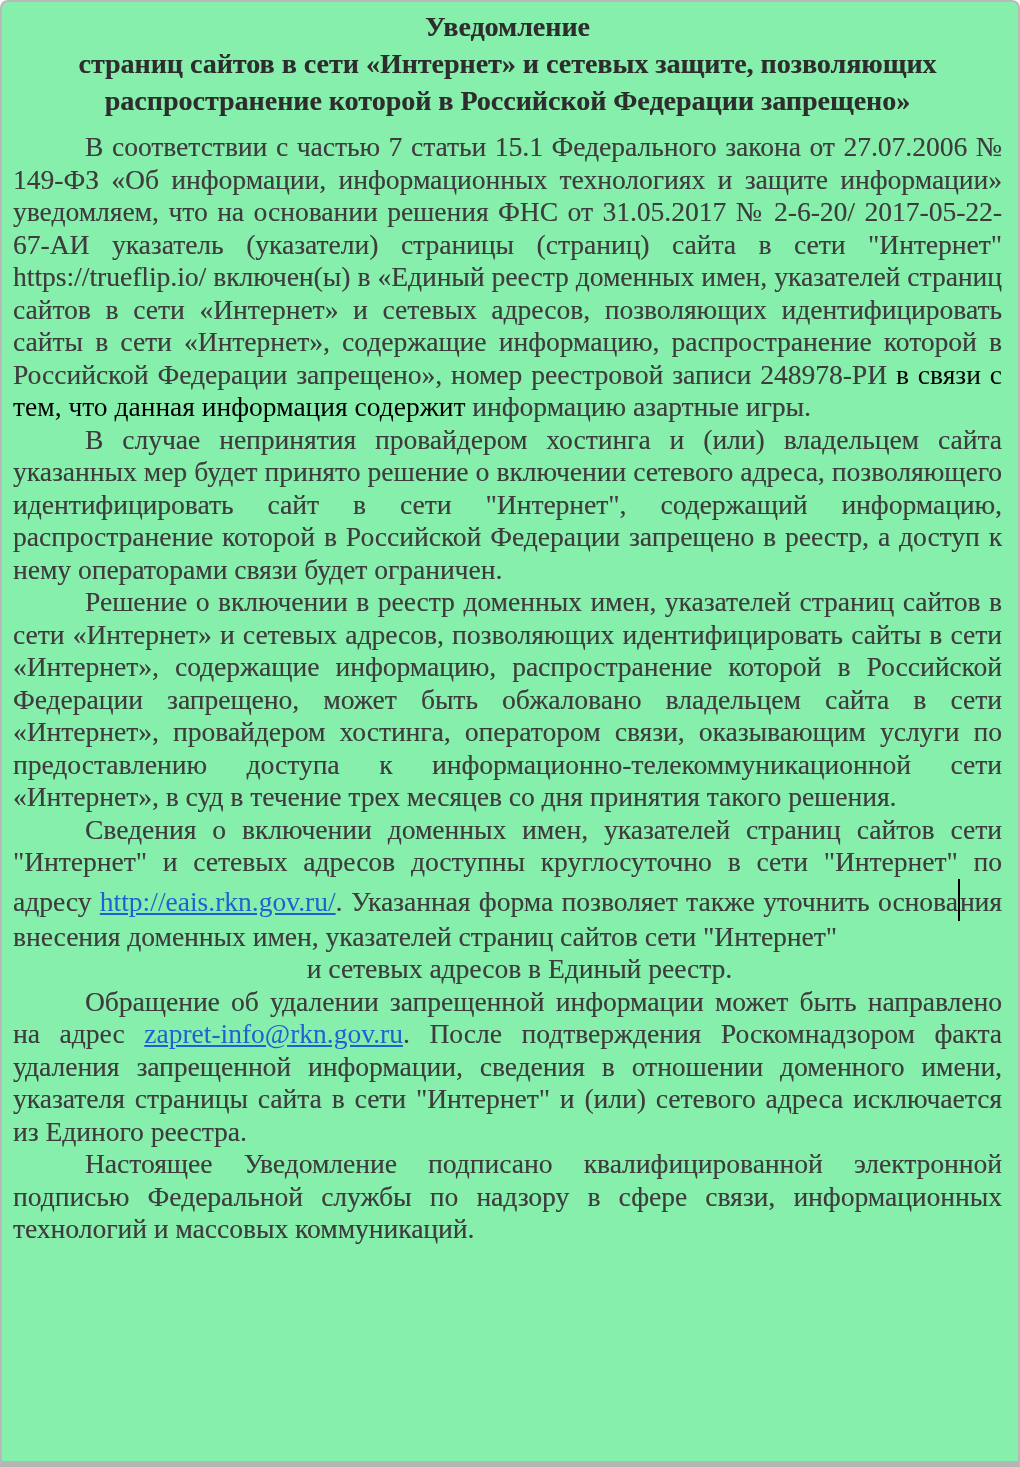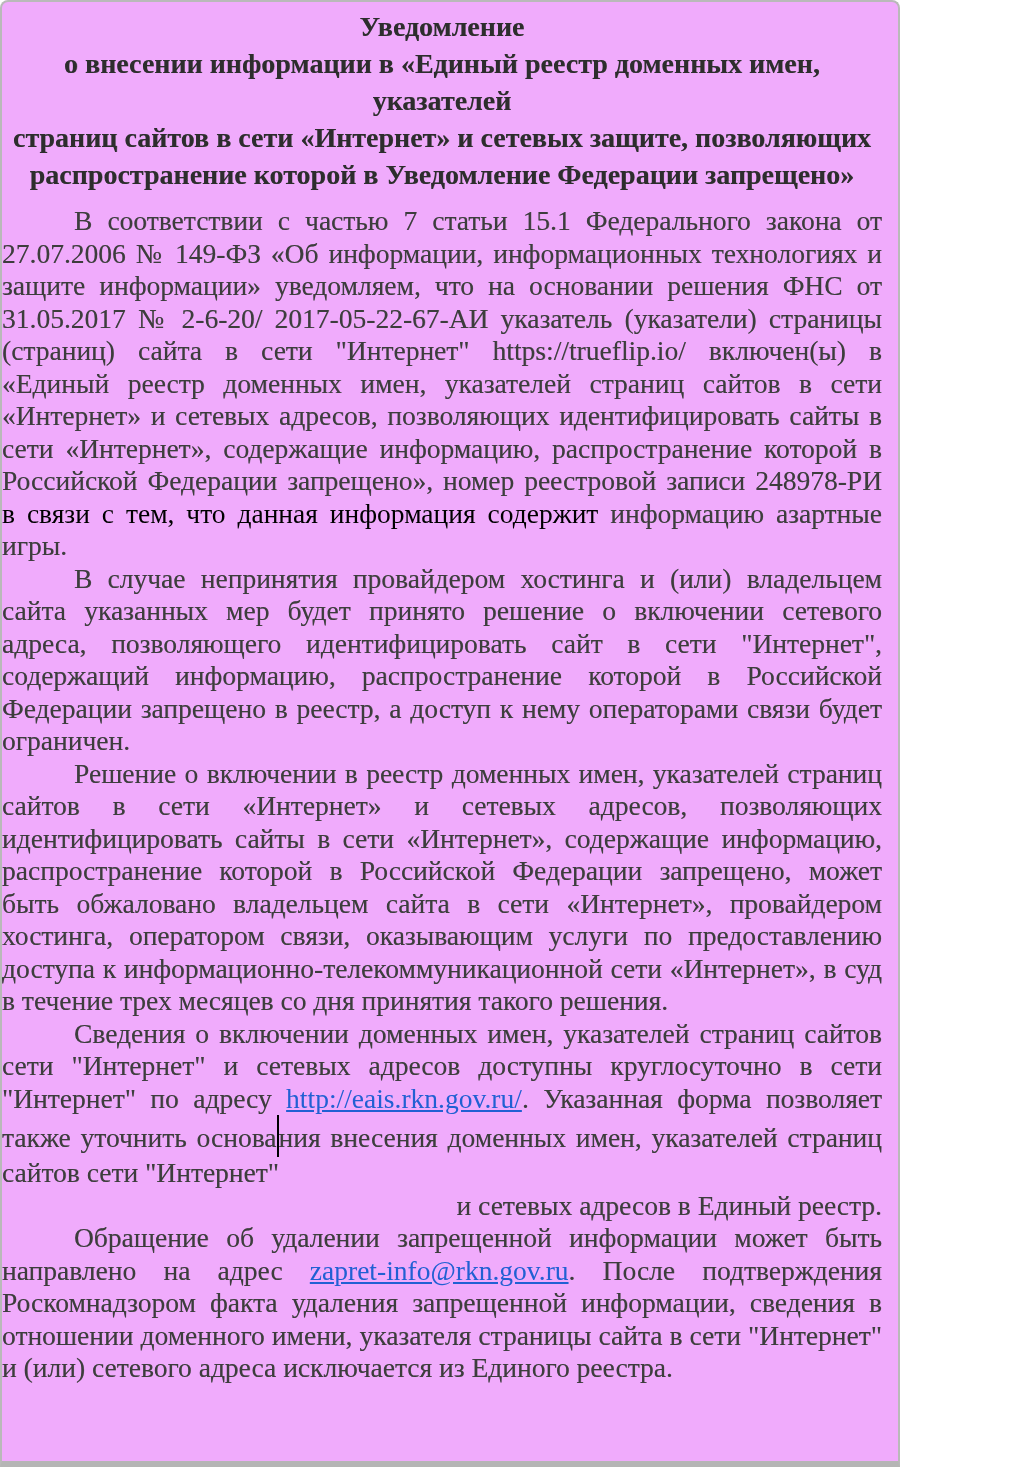--- a/index.html
+++ b/index.html
@@ -2,28 +2,28 @@
 <html lang="ru"><head>
 <meta charset="utf-8">
 <style>
   html, body {
     margin: 0;
     padding: 0;
     background: #ffffff;
   }
   .page {
     position: relative;
-    width: 900px;
+    width: 1020px;
     height: 1467px;
     box-sizing: border-box;
-    background: #f0abfc;
+    background: #86efac;
     border: 2px solid #b9b9b9;
     border-bottom: 6px solid #b5b5b5;
     border-radius: 8px 8px 0 0;
-    padding: 6px 16px 0 0;
+    padding: 6px 16px 0 11px;
     overflow: hidden;
     font-family: "Liberation Serif", "DejaVu Serif", serif;
     color: #3d3d3d;
   }
   .doc-title {
     text-align: center;
     font-weight: bold;
     font-size: 28px;
     line-height: 37px;
     color: #2d2d2d;
@@ -34,21 +34,21 @@
     margin: 0;
     font-size: 27.5px;
     line-height: 32.5px;
     text-align: justify;
     text-indent: 72px;
     text-shadow: 0.3px 0.3px 0.6px rgba(90,90,90,0.55);
     font-family: Liberation Serif, serif;
   }
   .para.no-indent {
     text-indent: 0;
-    text-align: right;
+    text-align: center;
     margin-left: 24px;
   }
   .ins {
     color: #000000;
     text-shadow: none;
   }
   .link {
     color: #2160d3;
     text-decoration: underline;
     cursor: pointer;
@@ -62,32 +62,32 @@
     vertical-align: -10px;
   }
 </style>
 </head>
 <body>
 
 <div class="page">
 
   <header class="doc-title">
     <div>Уведомление</div>
-    <div>о внесении информации в «Единый реестр доменных имен, указателей</div>
     <div>страниц сайтов в сети «Интернет» и сетевых защите, позволяющих</div>
-    <div>распространение которой в Уведомление Федерации запрещено»</div>
+    <div>распространение которой в Российской Федерации запрещено»</div>
   </header>
 
   <p class="para"><span>В соответствии с частью 7 статьи 15.1 Федерального закона от 27.07.2006 № 149-ФЗ «Об информации, информационных технологиях и защите информации» уведомляем, что на основании решения ФНС от 31.05.2017 № 2-6-20/ 2017-05-22-67-АИ указатель (указатели) страницы (страниц) сайта в сети "Интернет" https://trueflip.io/ включен(ы) в «Единый реестр доменных имен, указателей страниц сайтов в сети «Интернет» и сетевых адресов, позволяющих идентифицировать сайты в сети «Интернет», содержащие информацию, распространение которой в Российской Федерации запрещено», номер реестровой записи 248978-РИ </span><span class="ins">в связи с тем, что данная информация содержит</span><span> информацию азартные игры.</span></p>
 
 
   <p class="para">В случае непринятия провайдером хостинга и (или) владельцем сайта указанных мер будет принято решение о включении сетевого адреса, позволяющего идентифицировать сайт в сети "Интернет", содержащий информацию, распространение которой в Российской Федерации запрещено в реестр, а доступ к нему операторами связи будет ограничен.</p>
 
   <p class="para">Решение о включении в реестр доменных имен, указателей страниц сайтов в сети «Интернет» и сетевых адресов, позволяющих идентифицировать сайты в сети «Интернет», содержащие информацию, распространение которой в Российской Федерации запрещено, может быть обжаловано владельцем сайта в сети «Интернет», провайдером хостинга, оператором связи, оказывающим услуги по предоставлению доступа к информационно-телекоммуникационной сети «Интернет», в суд в течение трех месяцев со дня принятия такого решения.</p>
 
   <p class="para"><span>Сведения о включении доменных имен, указателей страниц сайтов сети "Интернет" и сетевых адресов доступны круглосуточно в сети "Интернет" по адресу </span><a class="link" href="#">http://eais.rkn.gov.ru/</a><span>. Указанная форма позволяет также уточнить основа</span><span class="caret"></span><span>ния внесения доменных имен, указателей страниц сайтов сети "Интернет"</span></p>
 
   <p class="para no-indent">и сетевых адресов в Единый реестр.</p>
 
   <p class="para"><span>Обращение об удалении запрещенной информации может быть направлено на адрес </span><a class="link" href="#">zapret-info@rkn.gov.ru</a><span>. После подтверждения Роскомнадзором факта удаления запрещенной информации, сведения в отношении доменного имени, указателя страницы сайта в сети "Интернет" и (или) сетевого адреса исключается из Единого реестра.</span></p>
 
+  <p class="para">Настоящее Уведомление подписано квалифицированной электронной подписью Федеральной службы по надзору в сфере связи, информационных технологий и массовых коммуникаций.</p>
 
 </div>
 
 </body></html>

